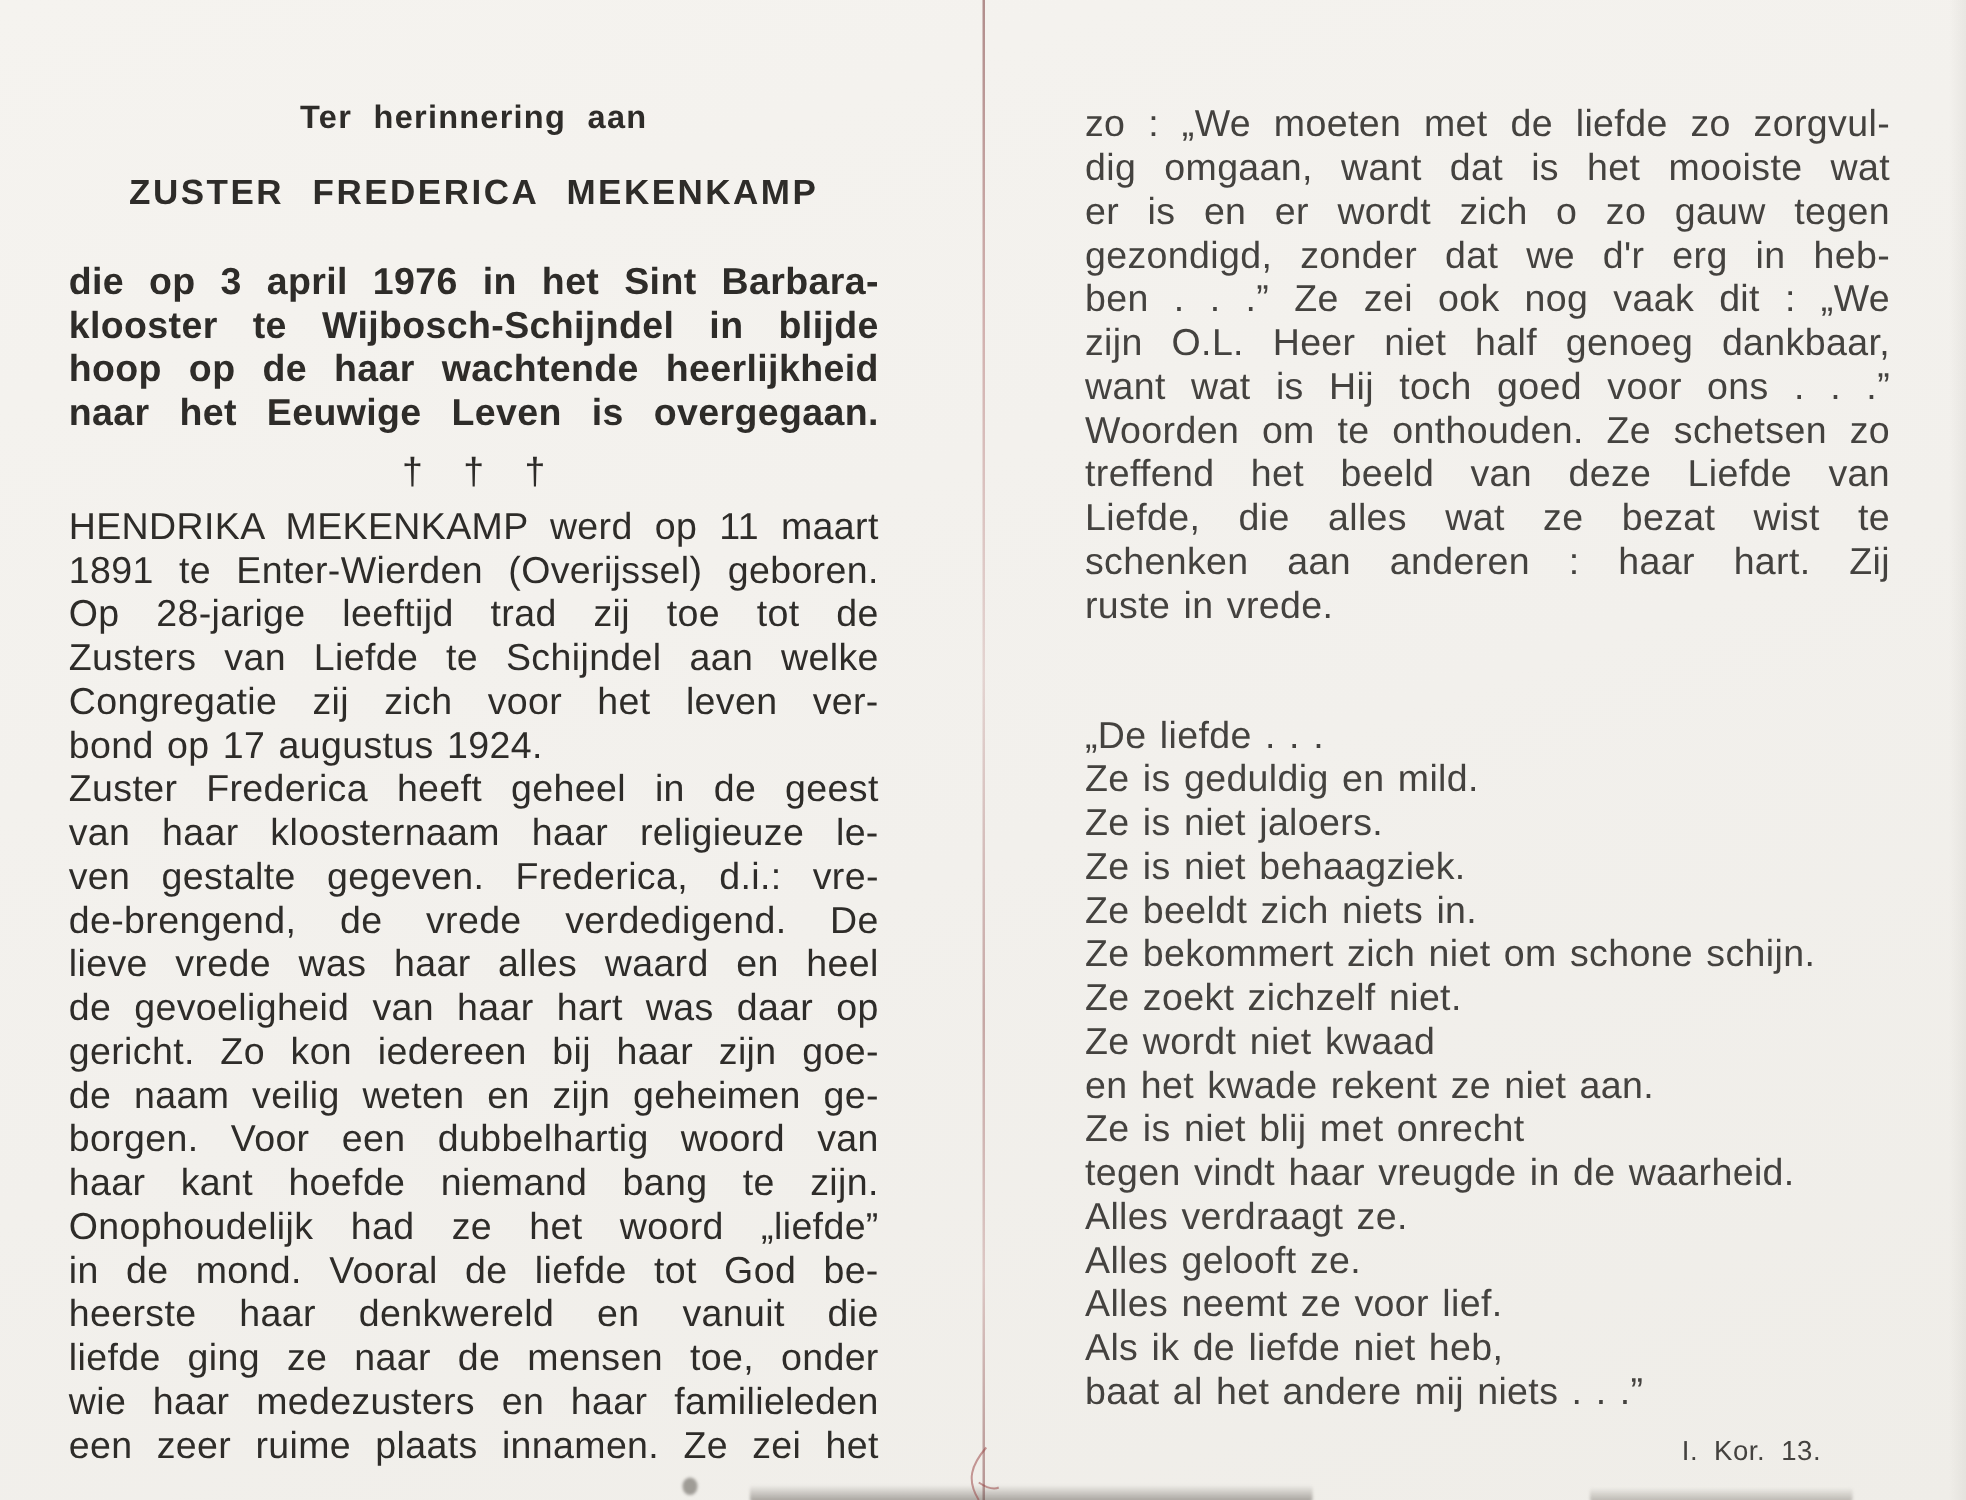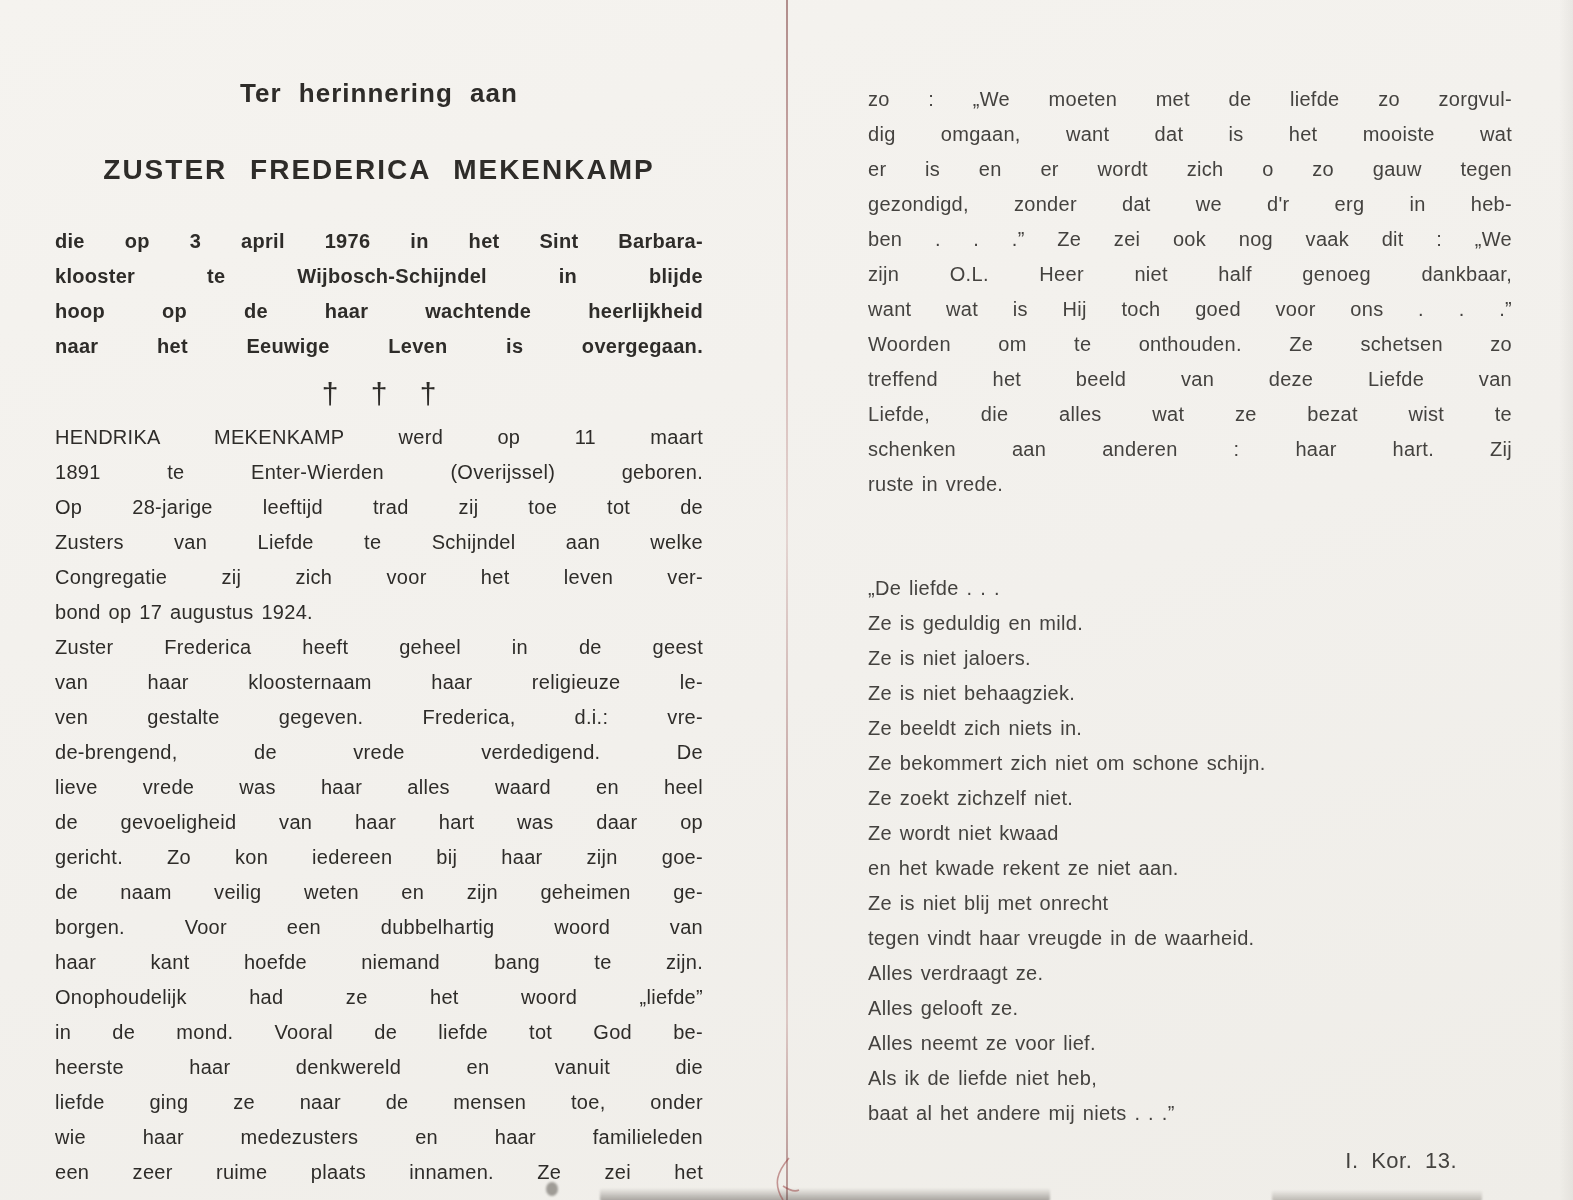--- a/index.html
+++ b/index.html
@@ -14,31 +14,31 @@
   .col{position:absolute;top:76px;}
   .col-left{left:55px;width:648px;}
   .col-right{left:868px;width:644px;}
   .h1{
     font-size:26px;font-weight:700;text-align:center;
     letter-spacing:1px;word-spacing:9px;line-height:35px;
     color:var(--ink,#2e2c29);
   }
   .h2{
     font-size:28px;font-weight:700;text-align:center;
-    letter-spacing:2px;word-spacing:13px;line-height:35px;margin-top:41px;
+    letter-spacing:2px;word-spacing:13px;line-height:35px;margin-top:25px;
     color:var(--ink,#2e2c29);
   }
   .intro{margin-top:37px;font-weight:700;letter-spacing:.4px;}
   .crosses{
     margin-top:10px;text-align:center;font-size:30px;line-height:40px;
     word-spacing:24px;color:var(--ink,#2e2c29);
   }
   .bodytext{margin-top:6px;}
   .line{
-    font-size:20px;line-height:35px;letter-spacing:.3px;word-spacing:2px;
+    font-size:30px;line-height:35px;letter-spacing:.3px;word-spacing:2px;
     white-space:pre-wrap;
   }
   .line.just{text-align:justify;text-align-last:justify;-moz-text-align-last:justify;}
   .line.flat{text-align:left;}
   .col-left .line{color:var(--ink,#2e2c29);}
   .col-right .line{color:var(--ink-light,#44423f);}
   .poem{margin-top:69px;}
   .attribution{
     margin-top:12px;font-size:22px;line-height:36px;text-align:right;
     padding-right:55px;letter-spacing:.5px;word-spacing:6px;

